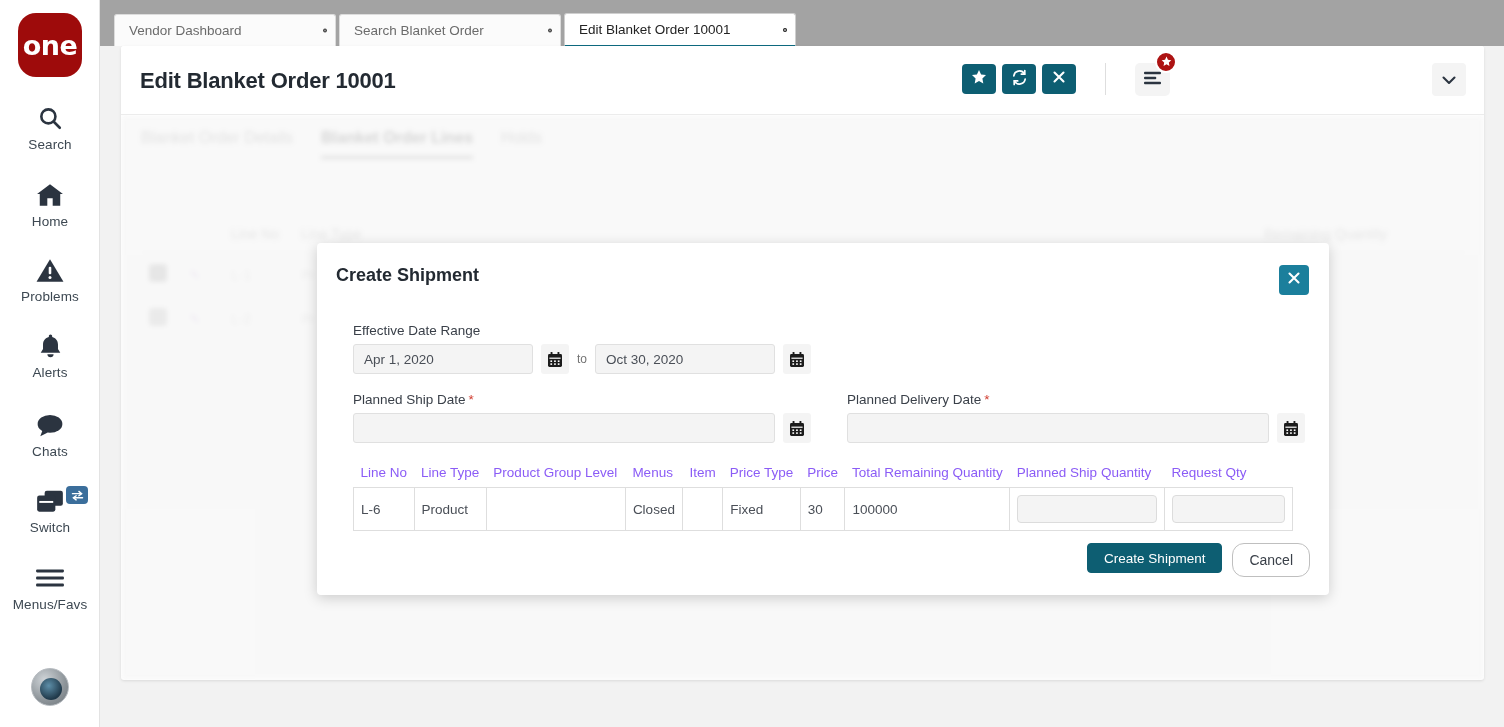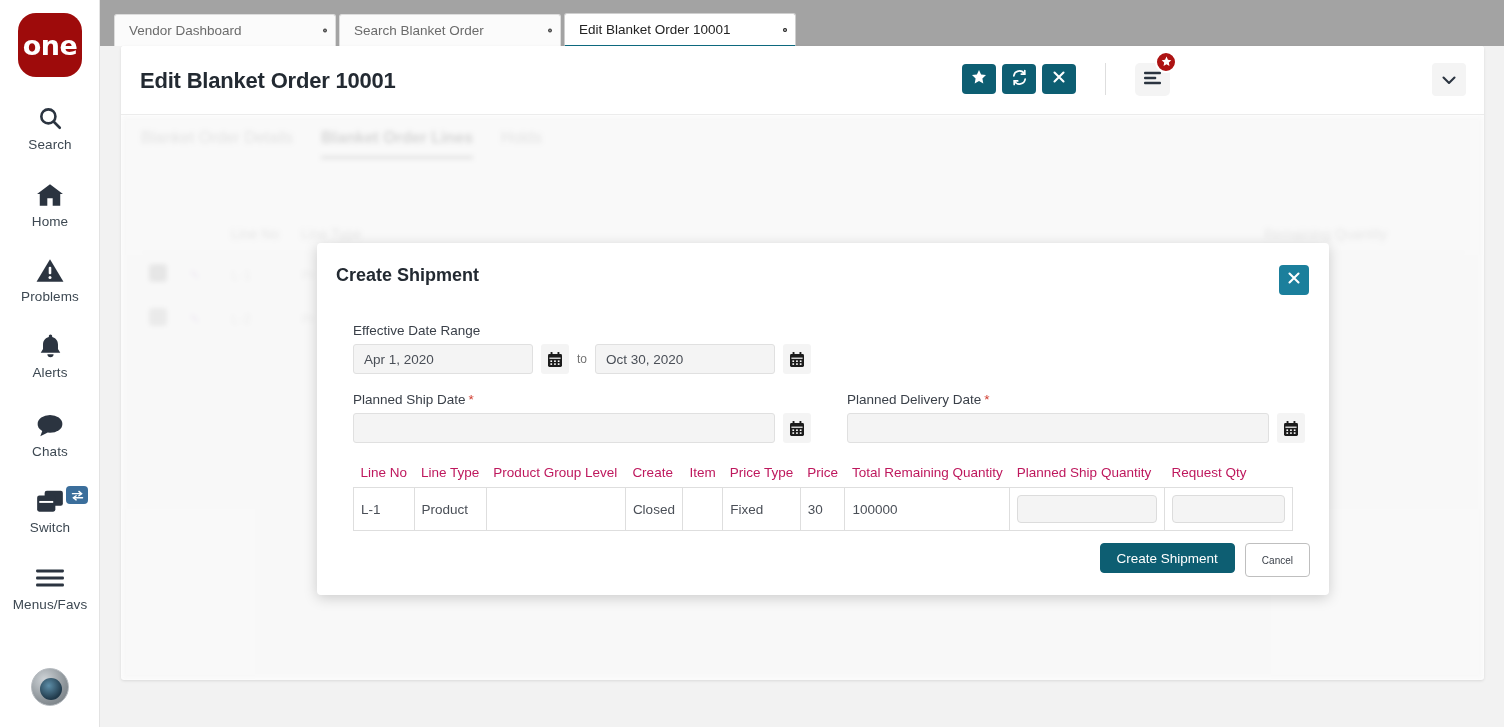--- a/index.html
+++ b/index.html
@@ -245,21 +245,21 @@
   .to-word { font-size: 12px; color: #737373; }
 
   #planned-row { display: flex; margin-top: 18px; }
   .planned-group { display: flex; align-items: flex-end; gap: 8px; }
   .planned-group .txt-input { width: 422px; }
 
   
   #modal-table { margin-top: 18px; width: 940px; }
   #modal-table table { border-collapse: collapse; }
   #modal-table th {
-    font-size: 13.5px; color: #be185d; font-weight: 400;
+    font-size: 13.5px; color: #8b5cf6; font-weight: 400;
     text-align: left; padding: 4px 7px 7px 7px;
     white-space: nowrap;
   }
   #modal-table td {
     font-size: 13.5px; color: #4a4f57;
     padding: 7px; height: 41px;
     border: 1px solid #dedede;
     vertical-align: middle;
   }
   .cell-input {
@@ -275,22 +275,22 @@
   }
   .btn-primary {
     background: #0d5e72; color: #fff;
     border: 1px solid #0d5e72; border-radius: 4px;
     font-size: 13.5px; padding: 0 16px; height: 30px;
     display: flex; align-items: center; cursor: pointer;
     font-family: "Liberation Sans", sans-serif;
   }
   .btn-secondary {
     background: #fff; color: #3a4049;
-    border: 1px solid #bfbfbf; border-radius: 4px;
-    font-size: 10px; padding: 16px 16px; height: 30px;
+    border: 1px solid #bfbfbf; border-radius: 12px;
+    font-size: 14px; padding: 16px 16px; height: 30px;
     display: flex; align-items: center; cursor: pointer;
     font-family: "Liberation Sans", sans-serif;
   }
 </style>
 </head>
 <body>
 
 <div id="sidebar">
   <div id="logo">
     <span class="logo-text">one</span>
@@ -616,32 +616,32 @@
           </div>
         </div>
 
         <div id="modal-table">
           <table>
             <thead>
               <tr>
                 <th style="width:57px">Line No</th>
                 <th style="width:67px">Line Type</th>
                 <th style="width:140px">Product Group Level</th>
-                <th style="width:55px">Create</th>
+                <th style="width:55px">Menus</th>
                 <th style="width:37px">Item</th>
                 <th style="width:68px">Price Type</th>
                 <th style="width:37px">Price</th>
                 <th style="width:159px">Total Remaining Quantity</th>
                 <th style="width:160px">Planned Ship Quantity</th>
                 <th style="width:160px">Request Qty</th>
               </tr>
             </thead>
             <tbody>
               <tr>
-                <td>L-1</td>
+                <td>L-6</td>
                 <td>Product</td>
                 <td></td>
                 <td>Closed</td>
                 <td></td>
                 <td>Fixed</td>
                 <td>30</td>
                 <td>100000</td>
                 <td>
                   <div class="cell-input"></div>
                 </td>

